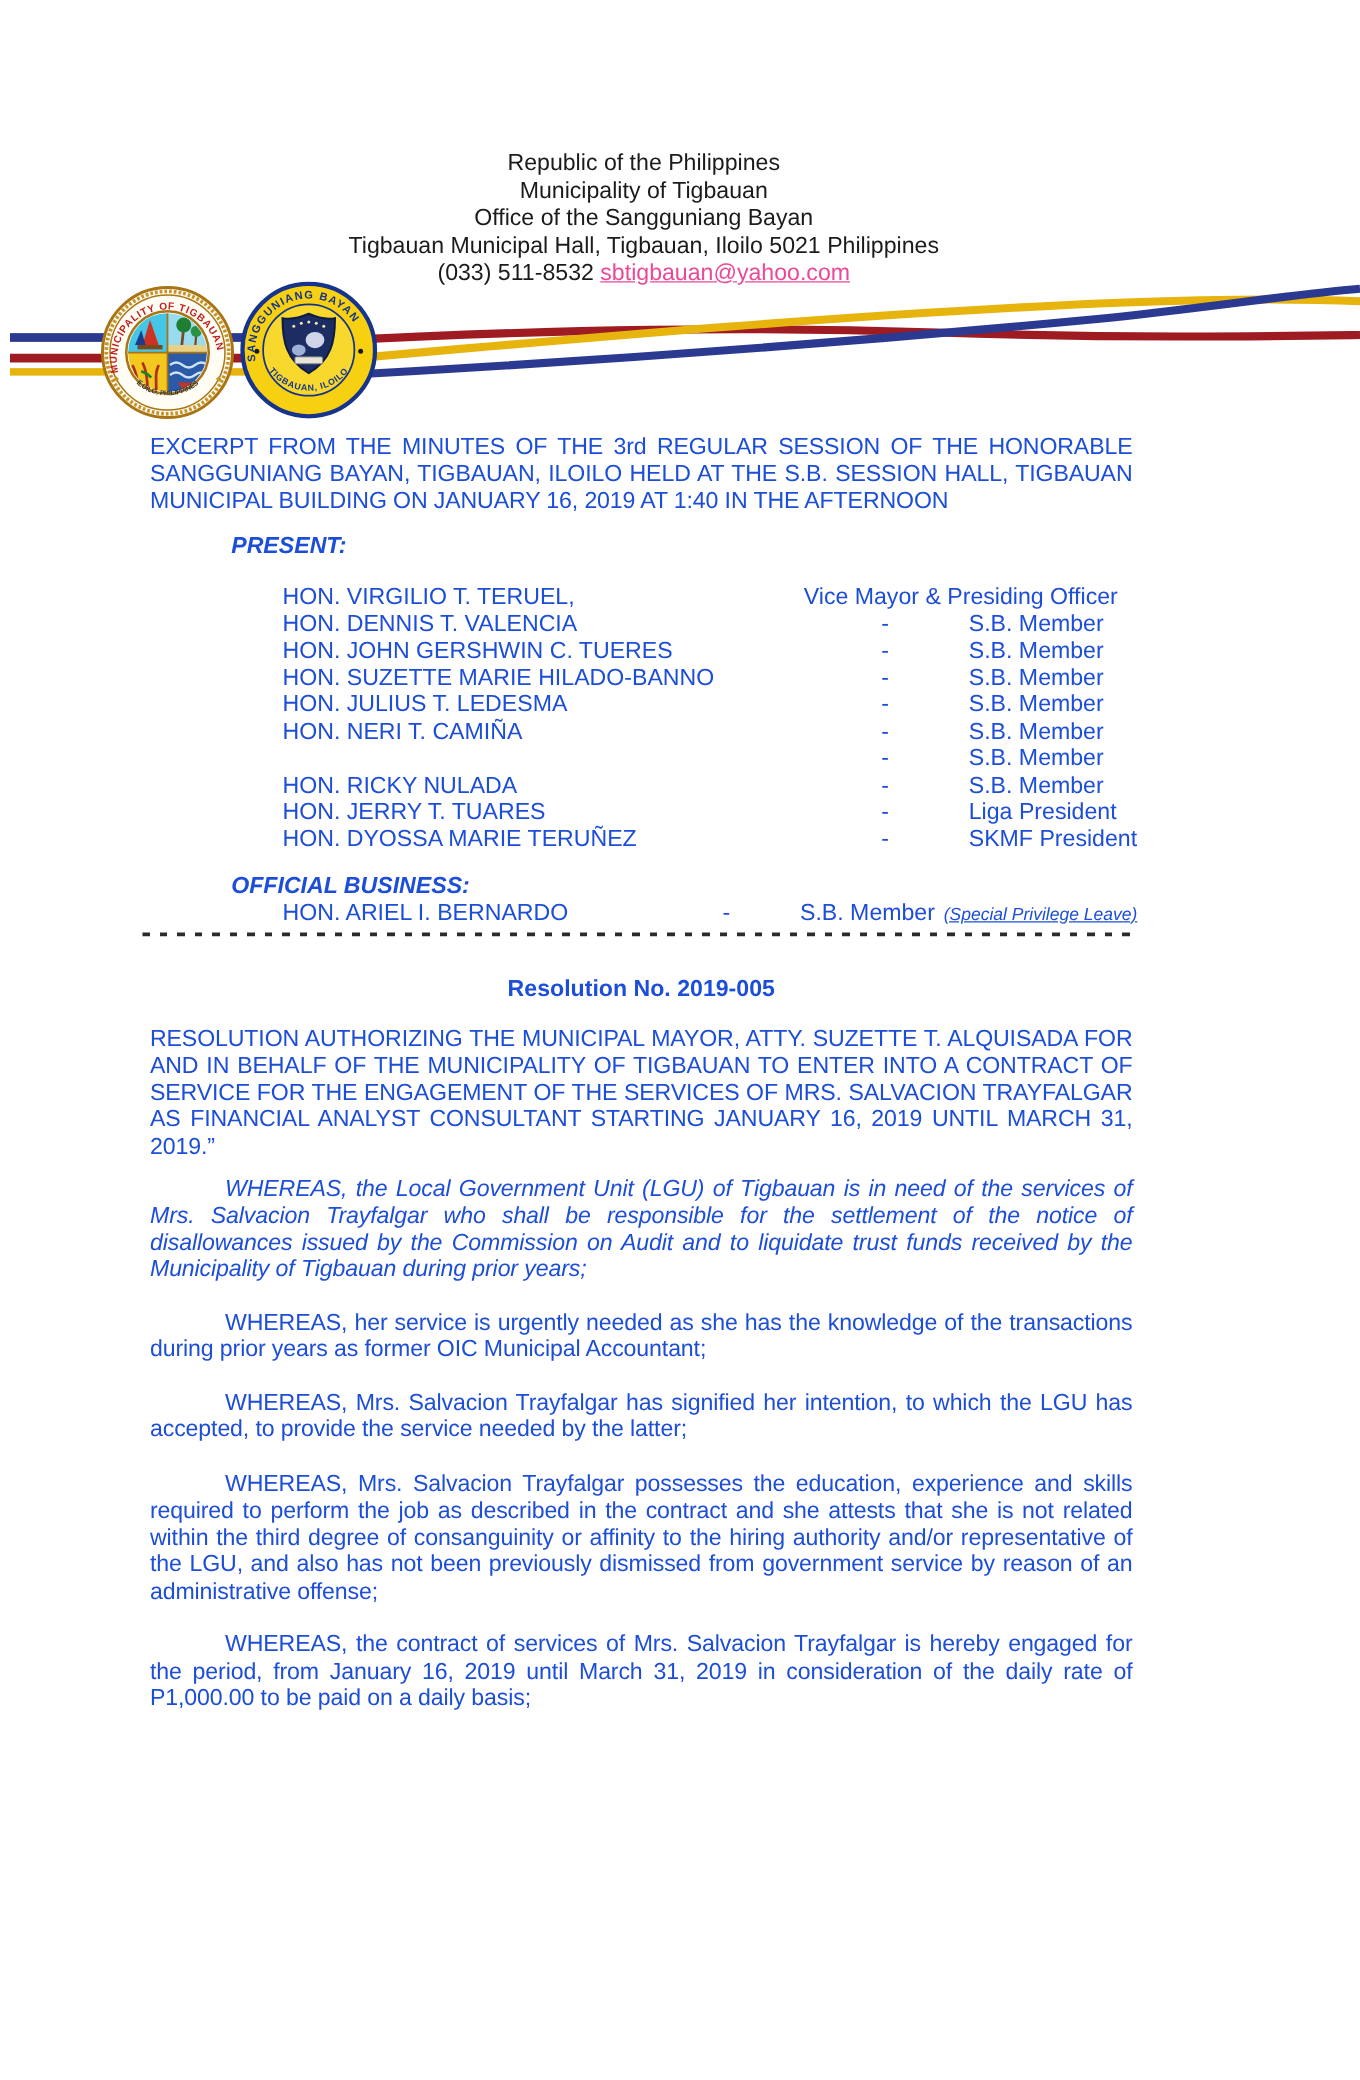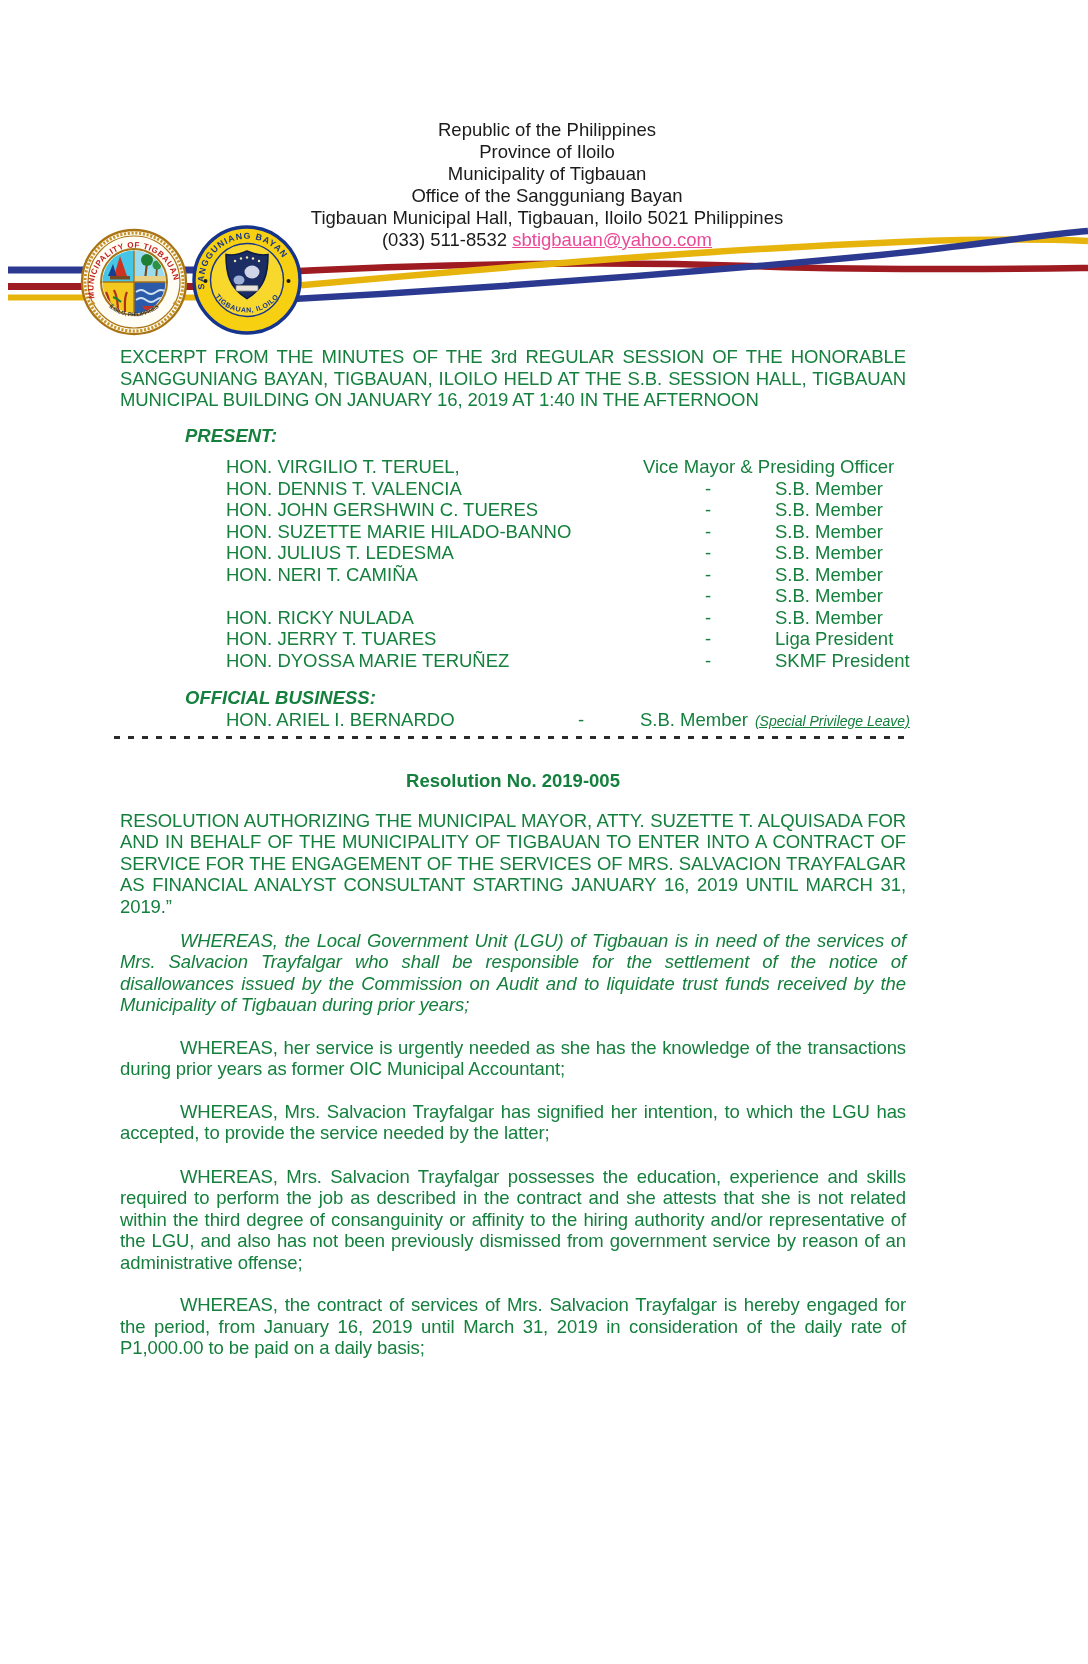--- a/index.html
+++ b/index.html
@@ -3,30 +3,30 @@
 <meta charset="utf-8">
 <style>
   html,body{margin:0;padding:0;}
   body{
     width:1088px;height:1664px;position:relative;background:#ffffff;
     font-family:"Liberation Sans","DejaVu Sans",sans-serif;color:#161616;
     overflow:hidden;
   }
   
   .header{position:absolute;top:119px;left:0;width:1030px;text-align:center;
-    font-size:18.5px;line-height:22px;color:#1b1b1b;padding-left:32px;}
+    font-size:18.5px;line-height:22px;color:#1b1b1b;}
   .header a{color:#ec4899;text-decoration:underline;}
   
   .ribbons{position:absolute;top:0;left:0;z-index:1;}
   .seal{position:absolute;z-index:2;}
   .seal-muni{left:80px;top:228px;}
   .seal-sb{left:192px;top:225px;}
   
   .doc{position:absolute;left:120px;top:346px;width:786px;z-index:3;
-    font-size:18.5px;line-height:21.5px;color:#15803d;}
+    font-size:18.5px;line-height:21.5px;color:#1d4ed8;}
   .doc p{margin:0;}
   .just{text-align:justify;letter-spacing:-0.1px;}
   .indent{text-indent:60px;}
   .lbl{font-weight:bold;font-style:italic;margin-left:65px;}
   .row{position:relative;height:21.5px;white-space:nowrap;}
   .row .name{margin-left:106px;}
   .row .dash{position:absolute;left:578px;top:0;width:20px;text-align:center;}
   .row .pos{position:absolute;left:655px;top:0;}
   .row .pos.vice{left:523px;}
   .absent-row .dash{left:451px;}
@@ -114,37 +114,36 @@
   <text font-family="Liberation Sans, DejaVu Sans, sans-serif" font-size="8.8" font-weight="bold" fill="#16348c" letter-spacing="1.1">
     <textPath href="#sArcTop" startOffset="2">SANGGUNIANG BAYAN</textPath>
   </text>
   <text font-family="Liberation Sans, DejaVu Sans, sans-serif" font-size="7" font-weight="bold" fill="#16348c" text-anchor="middle" letter-spacing="0.6">
     <textPath href="#sArcBot" startOffset="50%">TIGBAUAN, ILOILO</textPath>
   </text>
 </svg>
 
 <div class="header">
   <div>Republic of the Philippines</div>
-  <div>Province of Iloilo</div>
   <div>Municipality of Tigbauan</div>
   <div>Office of the Sangguniang Bayan</div>
   <div>Tigbauan Municipal Hall, Tigbauan, Iloilo 5021 Philippines</div>
   <div>
     <span>(033) 511-8532</span>
     <a href="#">sbtigbauan@yahoo.com</a>
   </div>
 </div>
 
 <div class="doc">
 
   <p class="just" style="margin-top:0;">EXCERPT FROM THE MINUTES OF THE 3rd REGULAR SESSION OF THE HONORABLE SANGGUNIANG BAYAN, TIGBAUAN, ILOILO HELD AT THE S.B. SESSION HALL, TIGBAUAN MUNICIPAL BUILDING ON JANUARY 16, 2019 AT 1:40 IN THE AFTERNOON</p>
 
   <div class="lbl" style="margin-top:14px;">PRESENT:</div>
 
-  <div style="margin-top:10px;">
+  <div style="margin-top:20px;">
     <div class="row">
       <span class="name">HON. VIRGILIO T. TERUEL,</span>
       <span class="dash"></span>
       <span class="pos vice">Vice Mayor &amp; Presiding Officer</span>
     </div>
     <div class="row">
       <span class="name">HON. DENNIS T. VALENCIA</span>
       <span class="dash">-</span>
       <span class="pos">S.B. Member</span>
     </div>

